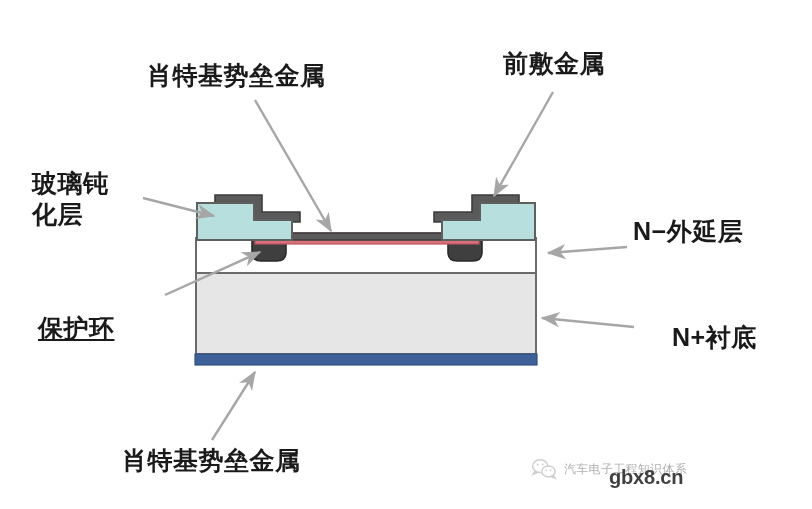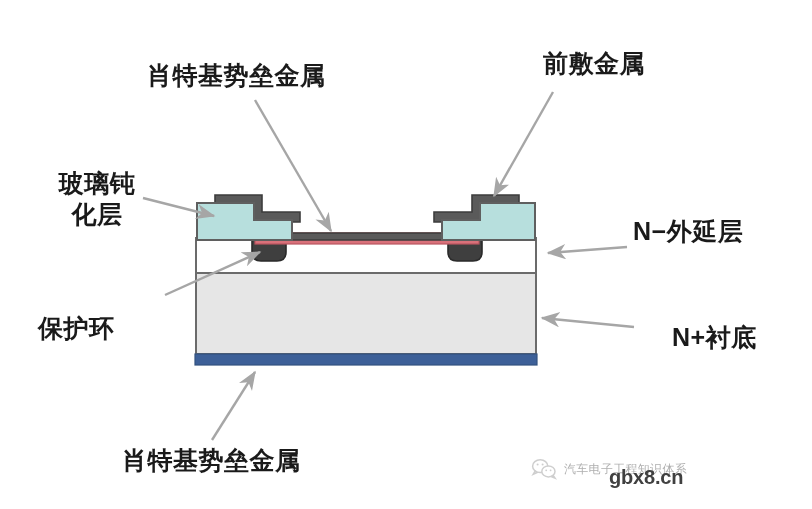--- a/index.html
+++ b/index.html
@@ -31,27 +31,27 @@
     color: #1a1a1a;
     font-family: "Liberation Sans", "DejaVu Sans", sans-serif;
     font-weight: 700;
     font-size: 25px;
     line-height: 1.22;
     white-space: pre;
     letter-spacing: 0.5px;
     user-select: none;
   }
   #label-schottky-metal { left: 147px; top: 60px; }
-  #label-front-metal    { left: 503px; top: 48px; margin-left: 40px; }
+  #label-front-metal    { left: 503px; top: 48px; }
   #label-glass-passivation {
     left: 32px; top: 168px;
-    text-align: center;
+    text-align: left;
     width: 130px;
   }
-  #label-guard-ring     { left: 38px; top: 313px; }
+  #label-guard-ring     { left: 38px; top: 313px; text-decoration: underline; }
   #label-n-epi          { left: 633px; top: 216px; }
   #label-n-substrate    { left: 672px; top: 322px; }
   #label-back-metal     { left: 122px; top: 445px; }
 
   #watermark {
     position: absolute;
     left: 531px;
     top: 458px;
     display: flex;
     align-items: center;

